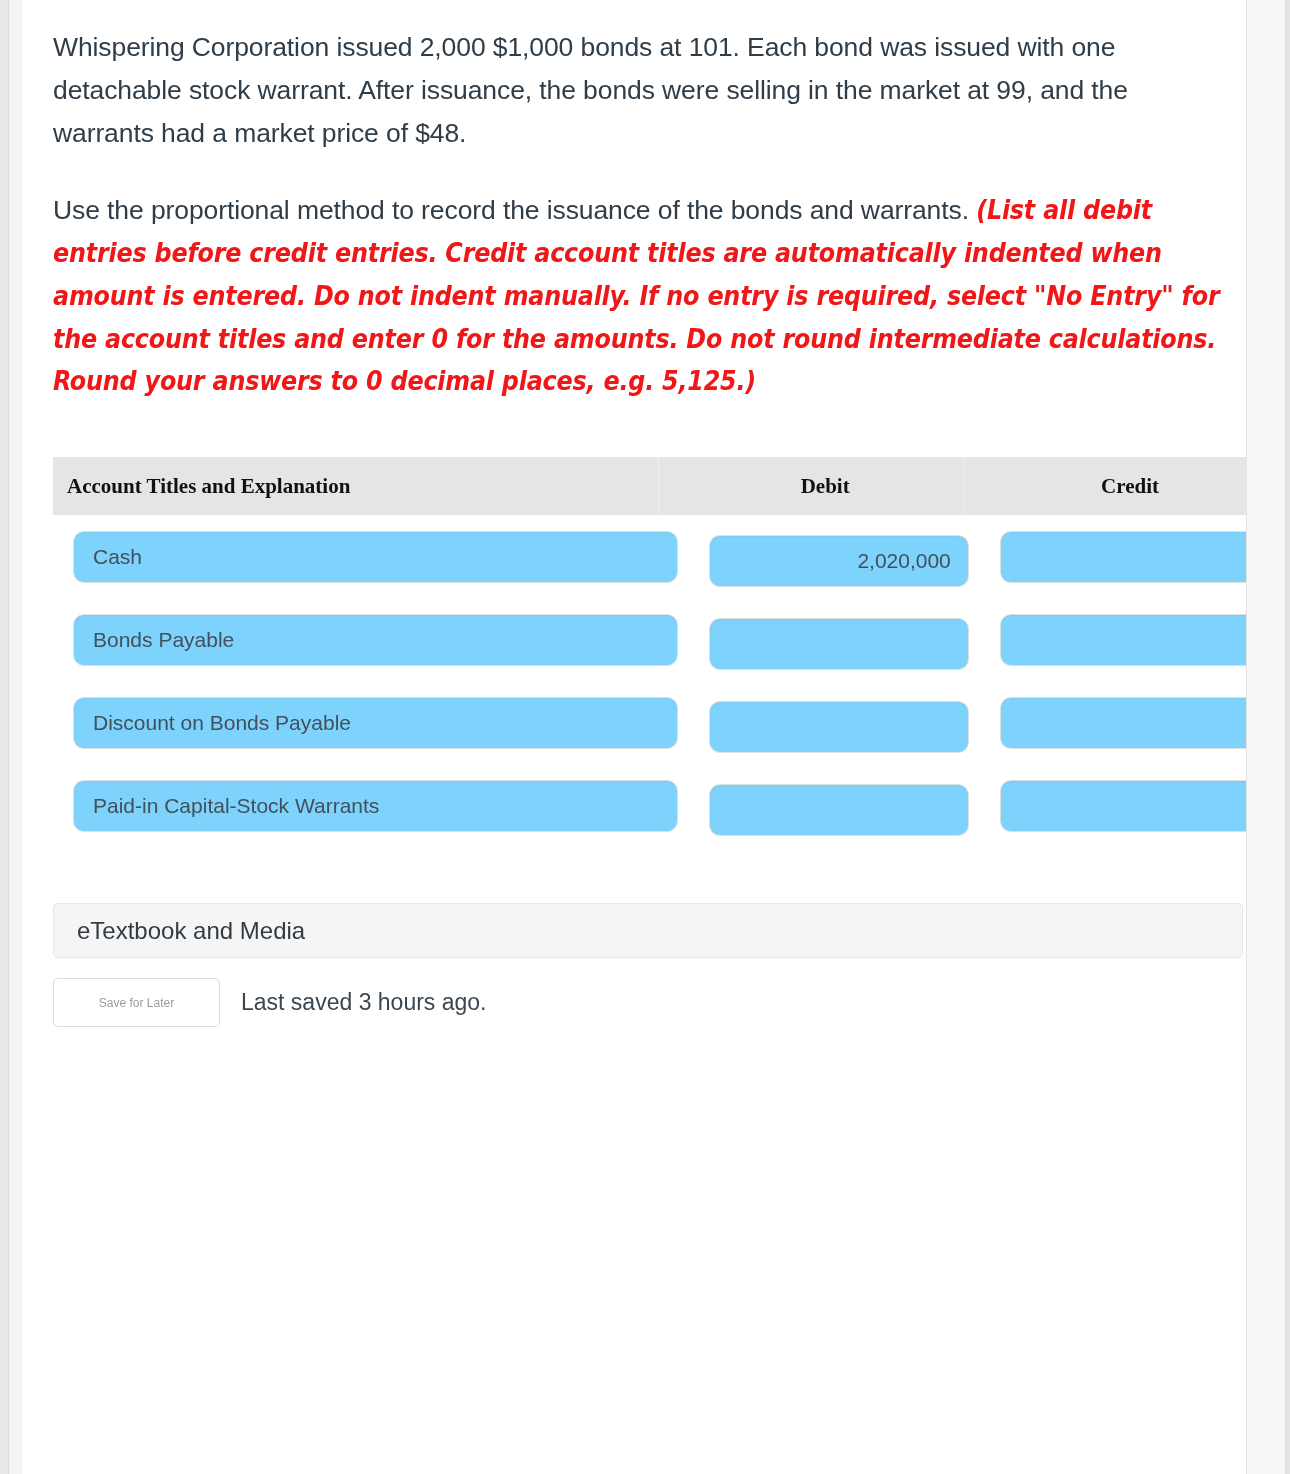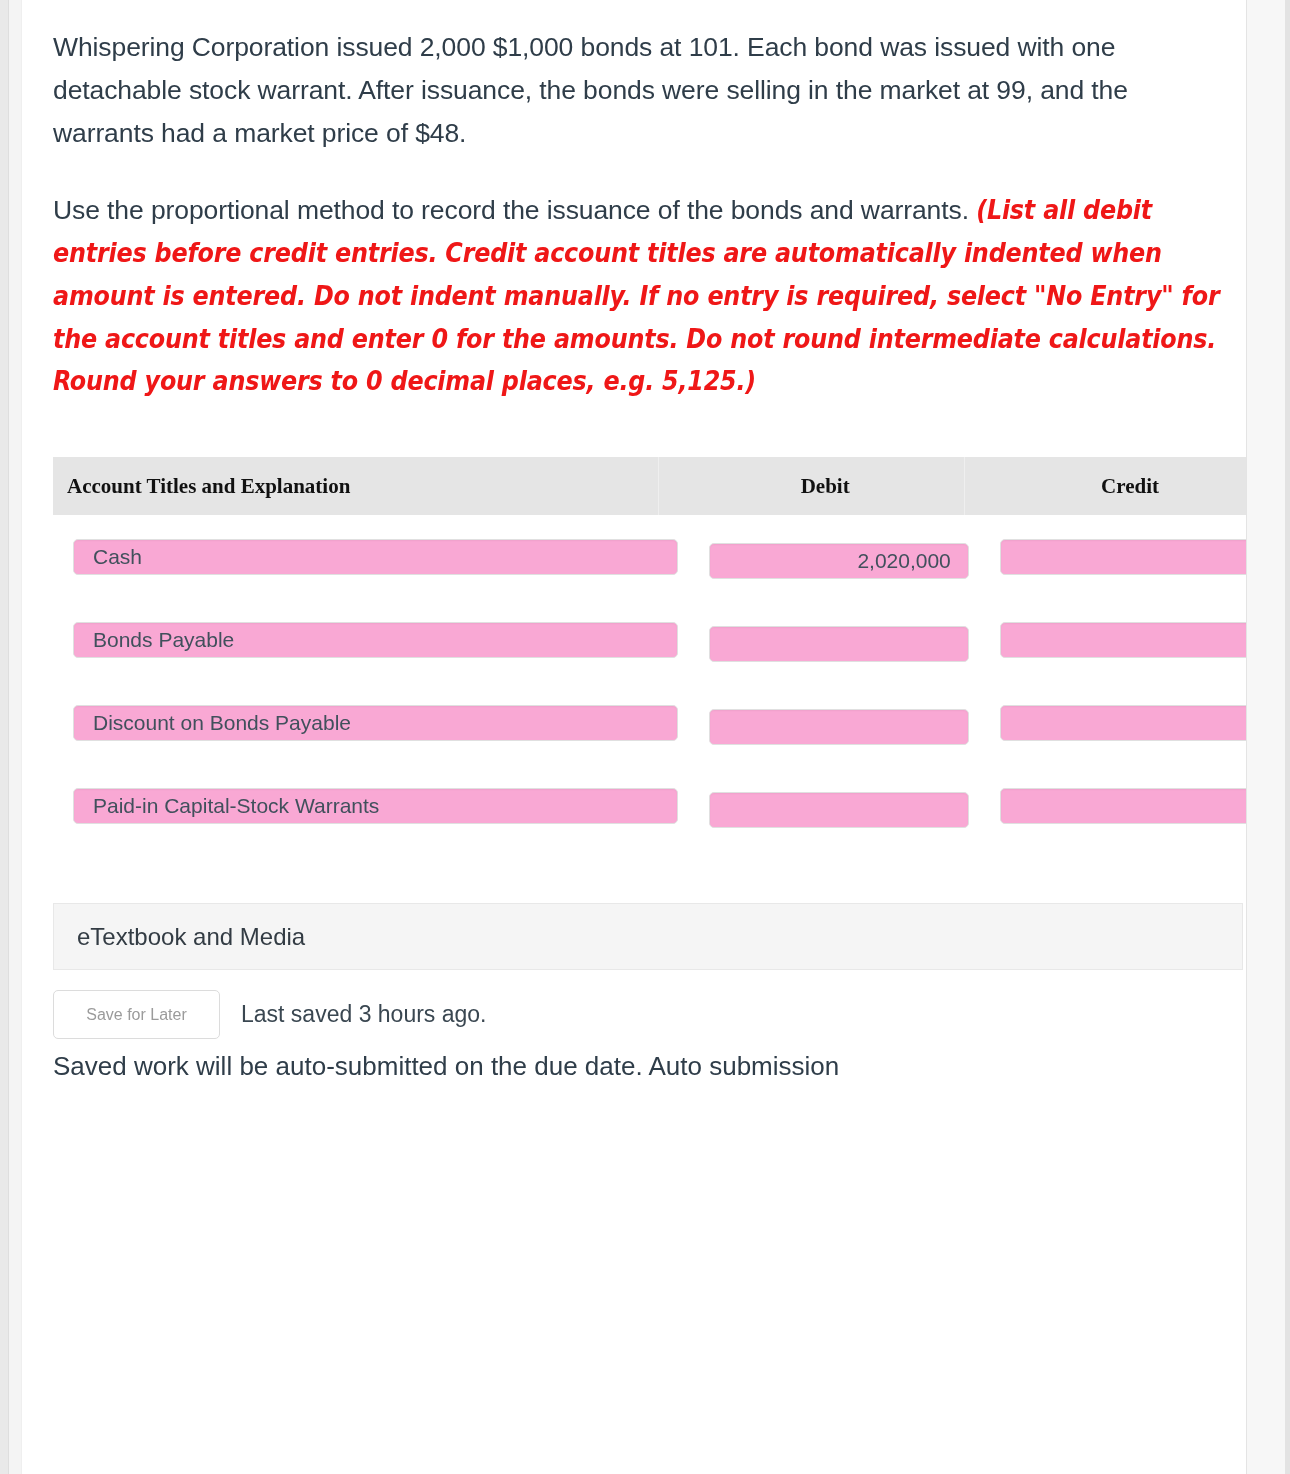--- a/index.html
+++ b/index.html
@@ -142,25 +142,25 @@
     display: flex;
     height: 83px;
     align-items: center;
   }
   .cell-acct { width: 645px; box-sizing: border-box; padding-left: 20px; }
   .cell-debit { width: 297px; box-sizing: border-box; padding-left: 22px; margin-top: 8px; }
   .cell-credit { width: 294px; box-sizing: border-box; padding-left: 21px; }
 
   .inp {
     box-sizing: border-box;
-    background: #f9a8d4;
+    background: #7dd3fc;
     border: 1px solid #e0e0e0;
-    border-radius: 5px;
+    border-radius: 11px;
     box-shadow: inset 0 1px 2px rgba(0,0,0,0.045);
-    height: 36px;
+    height: 52px;
     font-family: "Liberation Sans", sans-serif;
     font-size: 21px;
     color: #41505c;
     outline: none;
     display: flex;
     align-items: center;
   }
   .inp-acct {
     width: 605px;
     padding-left: 19px;
@@ -178,22 +178,22 @@
 
   
   .panels {
     margin: 56px 0 0 31px;
     width: 1190px;
   }
   .panel {
     box-sizing: border-box;
     background: #f5f5f5;
     border: 1px solid #e8e8e8;
-    border-radius: 0;
-    height: 67px;
+    border-radius: 5px;
+    height: 55px;
     display: flex;
     align-items: center;
     padding-left: 23px;
     font-size: 24px;
     color: #333c44;
     margin-bottom: 9px;
   }
 
   
   .footer {
@@ -203,21 +203,21 @@
   }
   .save-btn {
     box-sizing: border-box;
     height: 49px;
     min-width: 167px;
     padding: 0 19px;
     background: #ffffff;
     border: 1px solid #dcdcdc;
     border-radius: 5px;
     color: #9b9b9b;
-    font-size: 16px;
+    font-size: 12px;
     display: flex;
     align-items: center;
     justify-content: center;
     font-family: "Liberation Sans", sans-serif;
   }
   .last-saved {
     margin-left: 21px;
     font-size: 23px;
     color: #3a4751;
   }
@@ -310,20 +310,19 @@
 
     <div class="panels">
       <div class="panel">eTextbook and Media</div>
     </div>
 
     <div class="footer">
       <div class="save-btn">Save for Later</div>
       <div class="last-saved">Last saved 3 hours ago.</div>
     </div>
 
-    <div class="clipped-line">Saved work will be auto-submitted on the due date. Auto submission</div>
 
   </div>
 
   <div class="right-gutter"></div>
   <div class="right-edge"></div>
 
 </div>
 
 </body></html>

